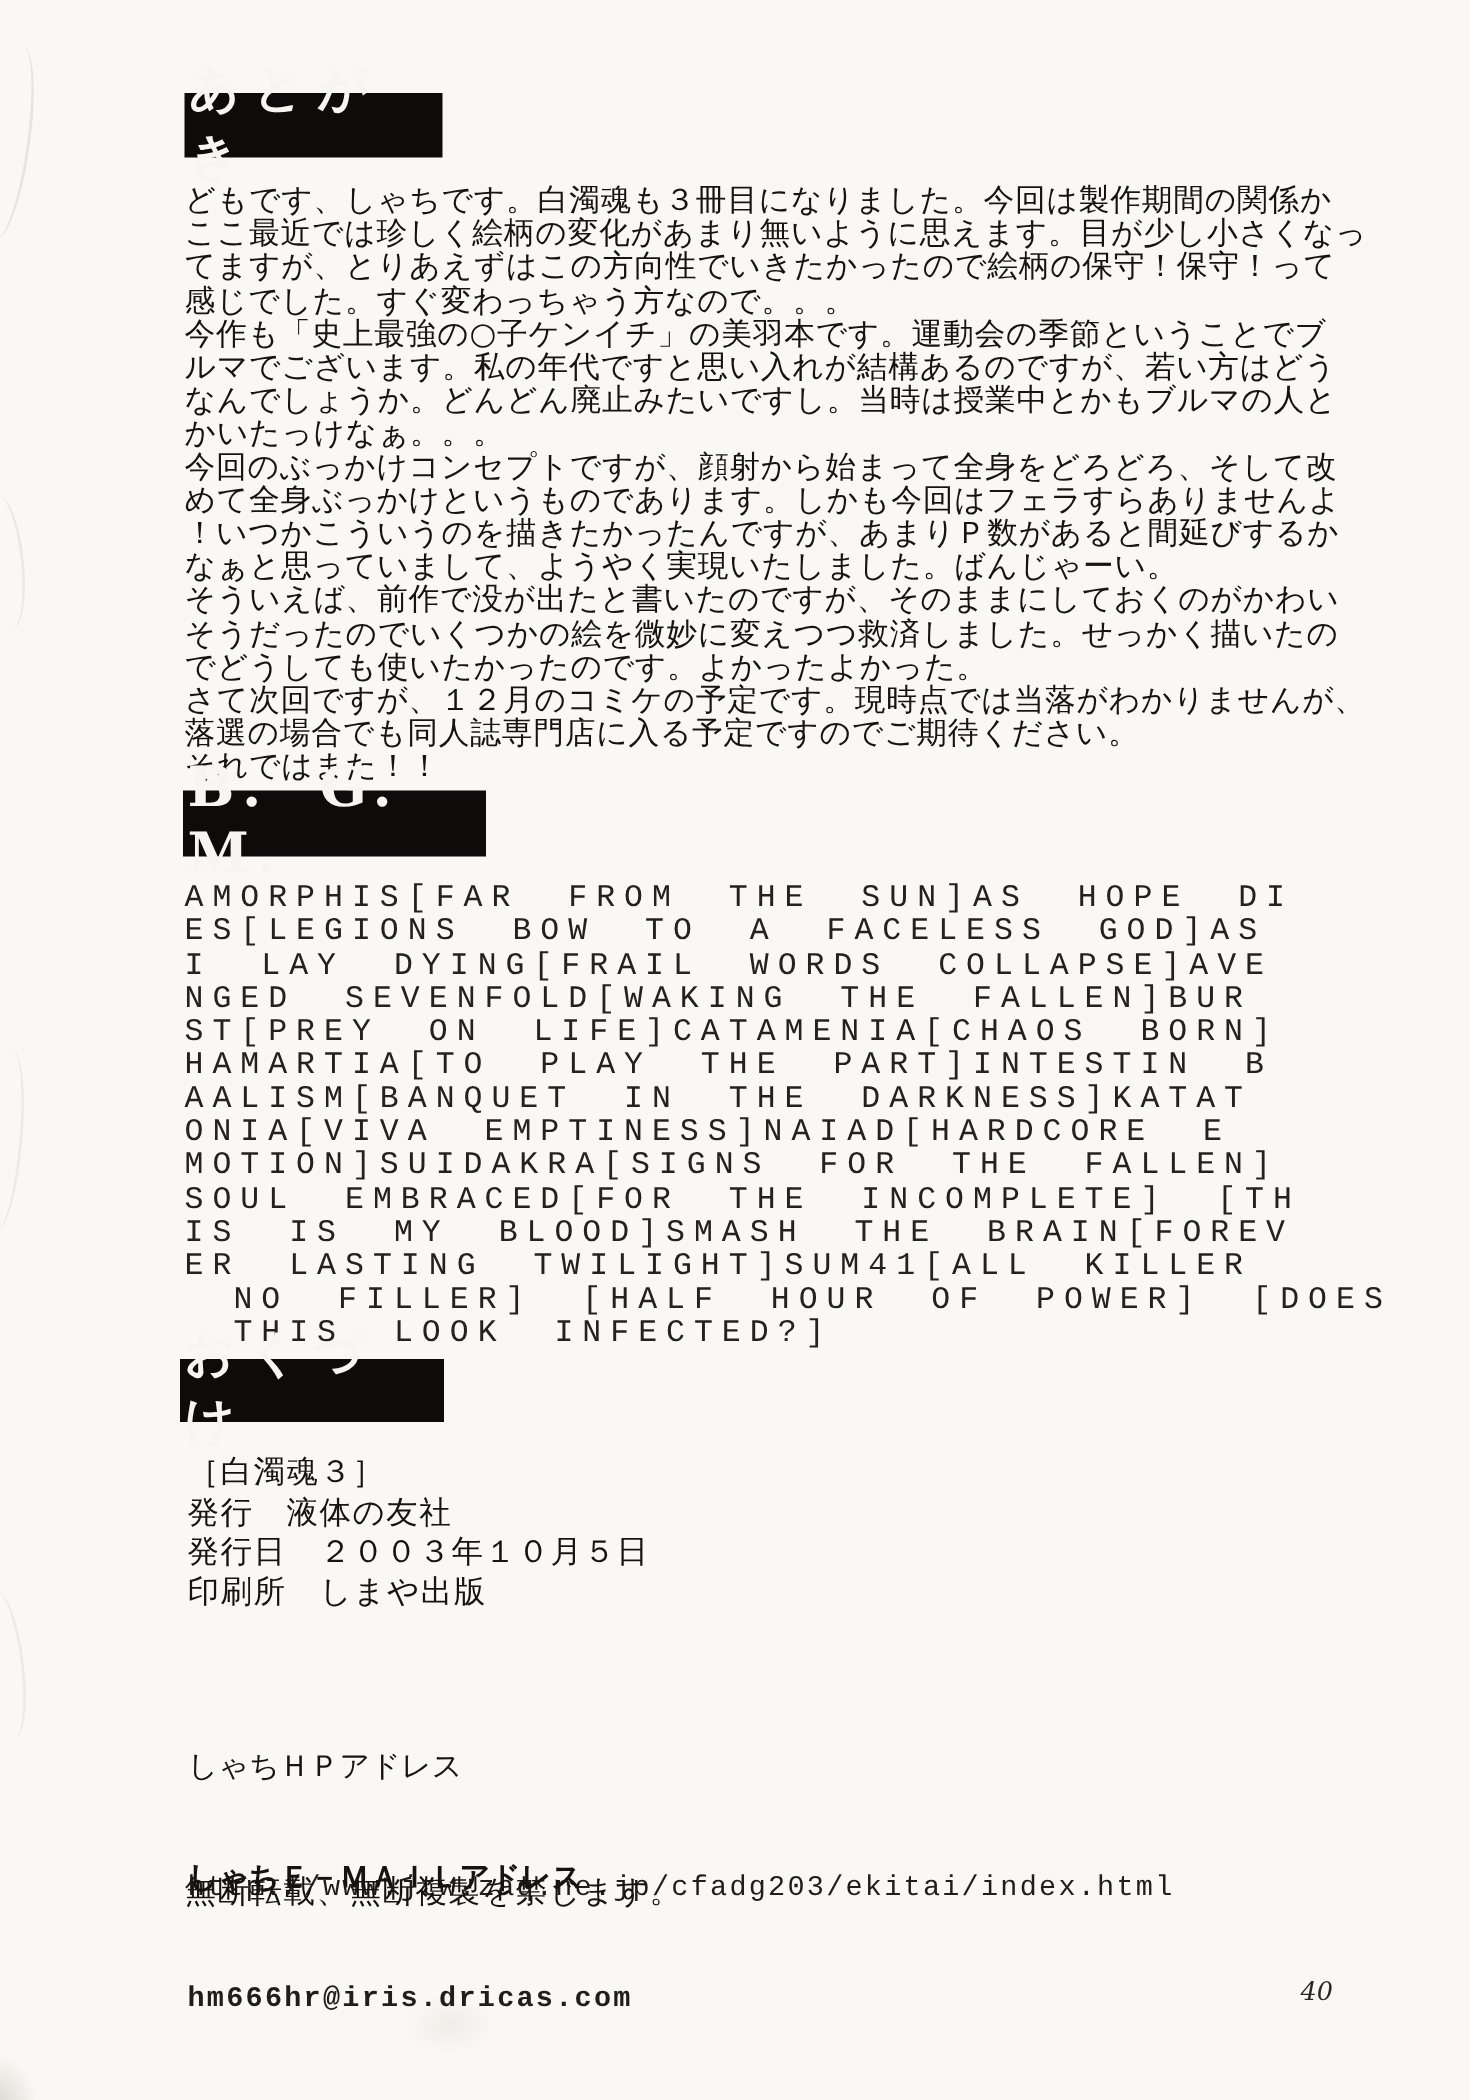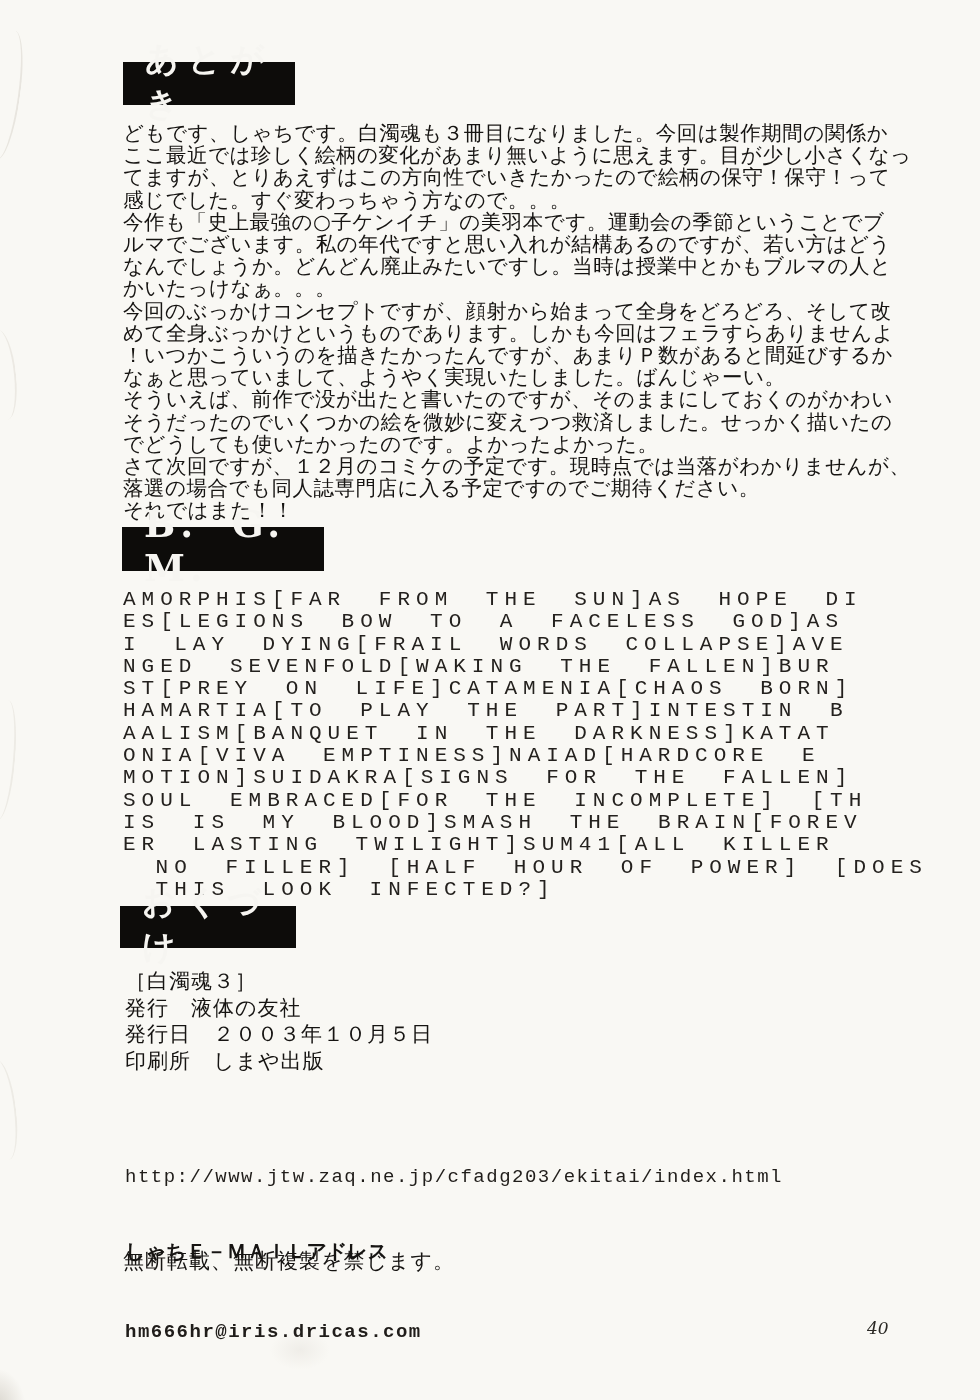--- a/index.html
+++ b/index.html
@@ -21,21 +21,21 @@
   .a5{left:-4px;top:1368px;width:30px;height:40px;background:radial-gradient(ellipse at 0% 100%, #c9c4ba 0%, rgba(201,196,186,0) 70%);opacity:.7;}
   .a6{left:270px;top:1330px;width:60px;height:40px;background:radial-gradient(ellipse, #efede8 0%, rgba(239,237,232,0) 70%);}
 
   .header-box{
     position:absolute;
     background:#0d0c0a;
     color:#f6f5f1;
     font-weight:bold;
     display:flex;align-items:center;
     box-sizing:border-box;
-    padding:0 8px 4px 22px;
+    padding:0 8px 4px 3px;
   }
   .hb-jp{font-size:33px;letter-spacing:9px;}
   #afterword-header{left:123px;top:62px;width:172px;height:43px;}
   #bgm-header{left:122px;top:527px;width:202px;height:44px;font-family:"DejaVu Serif","Liberation Serif",serif;font-size:37px;font-weight:bold;letter-spacing:5px;word-spacing:16px;padding-bottom:6px;}
   #okuzuke-header{left:120px;top:906px;width:176px;height:42px;}
 
   .textblock{position:absolute;white-space:pre;}
   .textblock .line{white-space:pre;}
 
   #afterword-text{
@@ -88,20 +88,21 @@
 
   <div class="textblock" id="bgm-list"><div class="line">AMORPHIS[FAR FROM THE SUN]AS HOPE DI</div><div class="line">ES[LEGIONS BOW TO A FACELESS GOD]AS</div><div class="line">I LAY DYING[FRAIL WORDS COLLAPSE]AVE</div><div class="line">NGED SEVENFOLD[WAKING THE FALLEN]BUR</div><div class="line">ST[PREY ON LIFE]CATAMENIA[CHAOS BORN]</div><div class="line">HAMARTIA[TO PLAY THE PART]INTESTIN B</div><div class="line">AALISM[BANQUET IN THE DARKNESS]KATAT</div><div class="line">ONIA[VIVA EMPTINESS]NAIAD[HARDCORE E</div><div class="line">MOTION]SUIDAKRA[SIGNS FOR THE FALLEN]</div><div class="line">SOUL EMBRACED[FOR THE INCOMPLETE] [TH</div><div class="line">IS IS MY BLOOD]SMASH THE BRAIN[FOREV</div><div class="line">ER LASTING TWILIGHT]SUM41[ALL KILLER</div><div class="line"> NO FILLER] [HALF HOUR OF POWER] [DOES</div><div class="line"> THIS LOOK INFECTED?]</div></div>
 
   <div class="header-box hb-jp" id="okuzuke-header">
     <span>おくづけ</span>
   </div>
 
   <div class="textblock" id="colophon-block"><div class="line">［白濁魂３］</div><div class="line">発行　液体の友社</div><div class="line">発行日　２００３年１０月５日</div><div class="line">印刷所　しまや出版</div></div>
 
   <div class="textblock" id="hp-block">
+    <div class="line">しゃちＨＰアドレス</div>
     <div class="line" id="hp-url">http://www.jtw.zaq.ne.jp/cfadg203/ekitai/index.html</div>
   </div>
 
   <div class="textblock" id="email-block">
     <div class="line">しゃちＥ－ＭＡＩＬアドレス</div>
     <div class="line" id="email-addr">hm666hr@iris.dricas.com</div>
   </div>
 
   <div class="textblock" id="notice">無断転載、無断複製を禁じます。</div>
 

